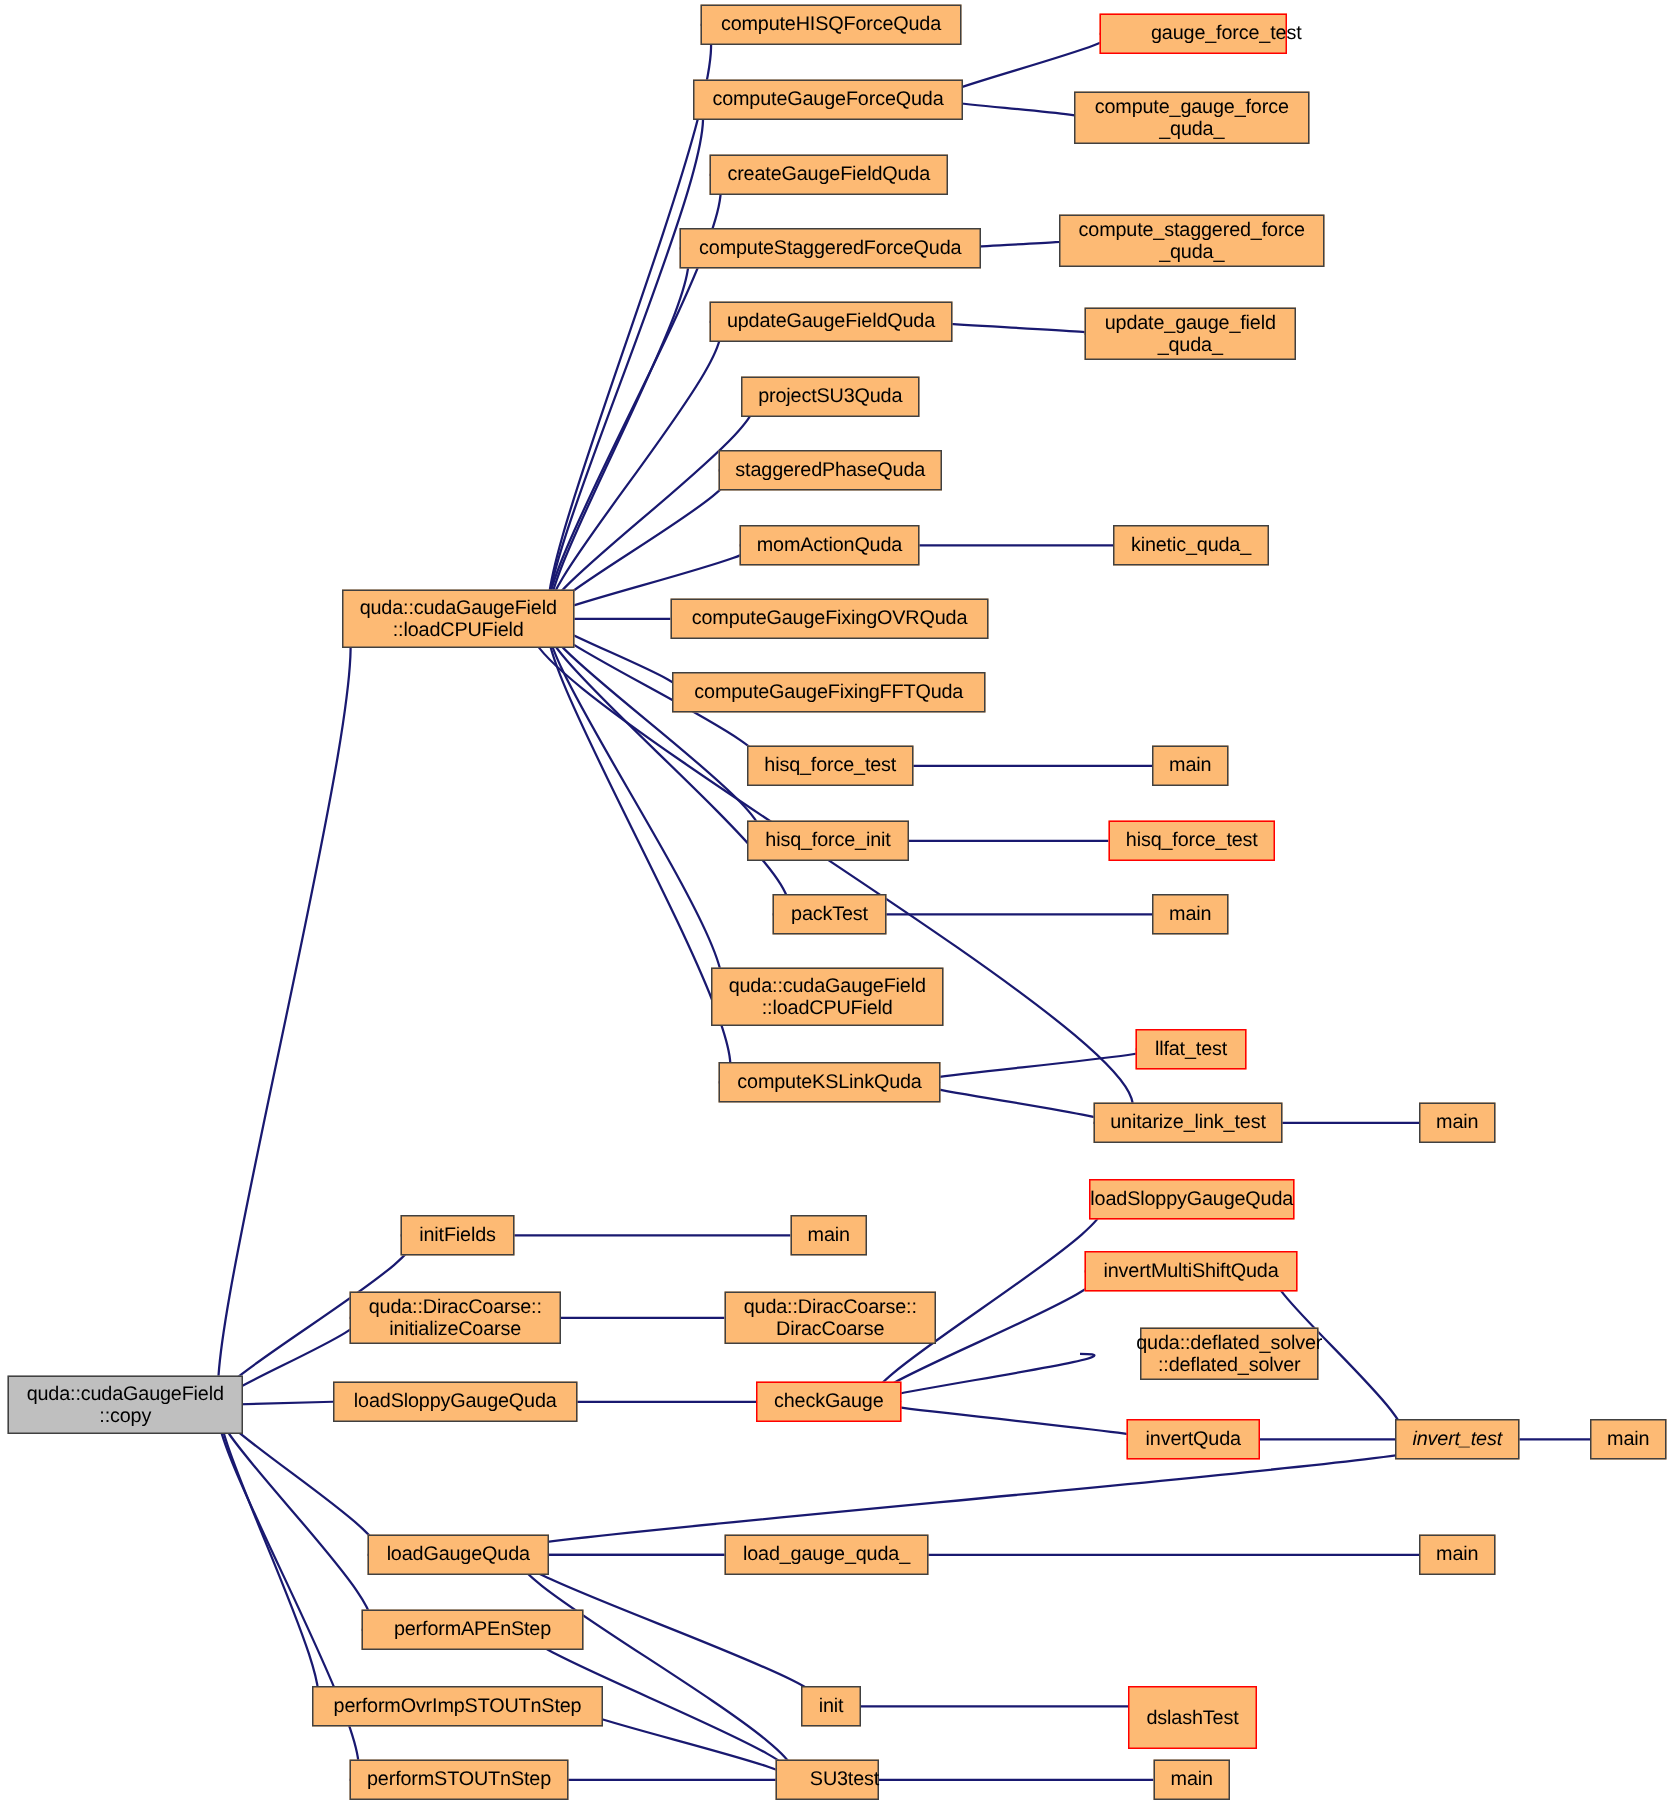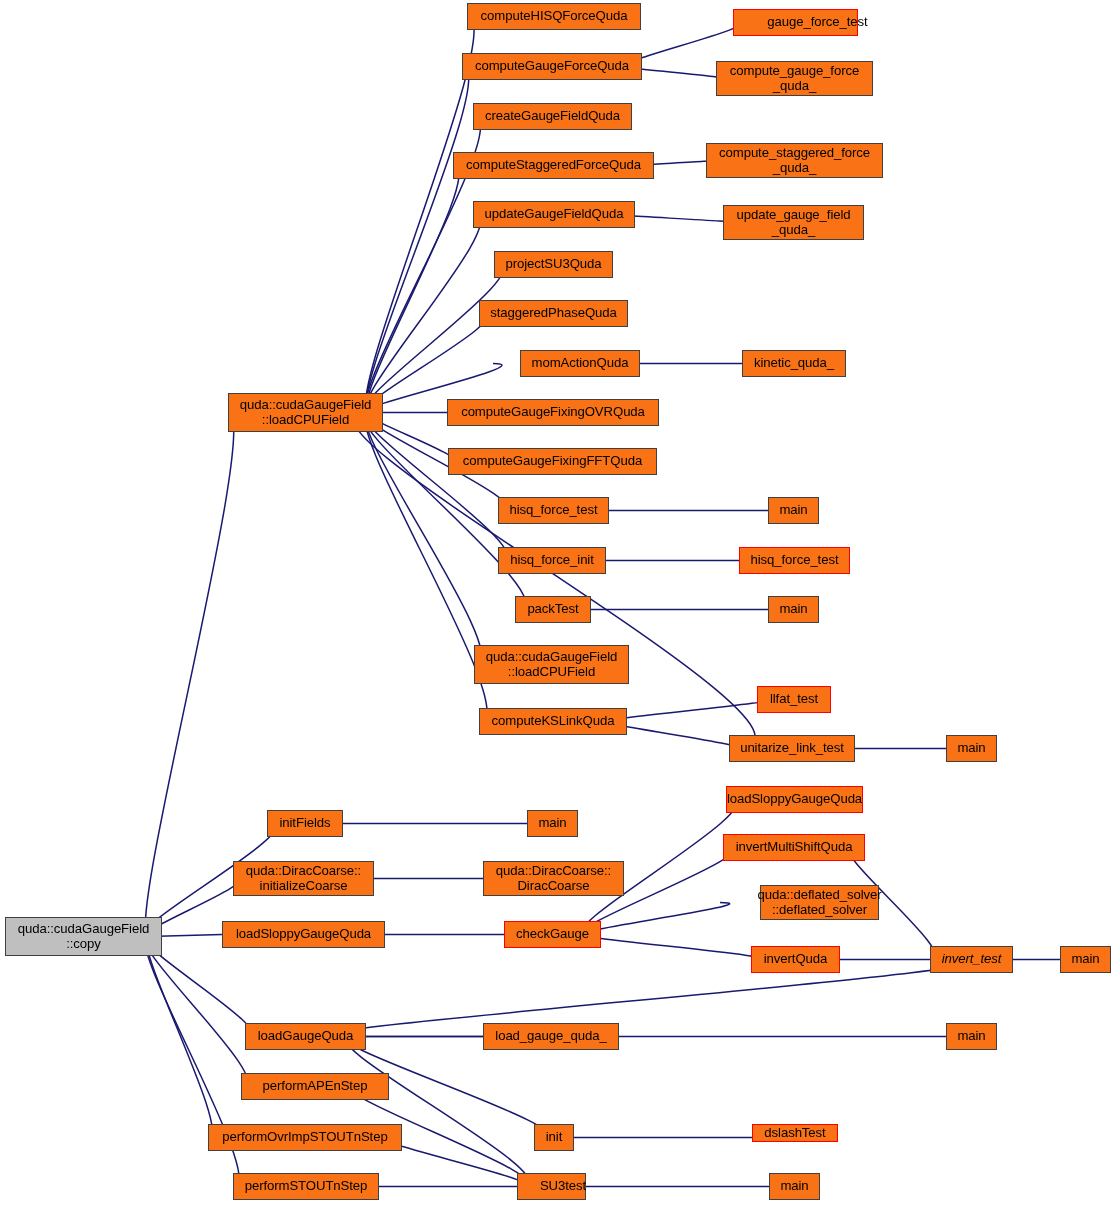--- a/index.html
+++ b/index.html
@@ -13,21 +13,21 @@
   }
   svg#edges{position:absolute;left:0;top:0;width:1117px;height:1205px;}
   .node{
     position:absolute;
     box-sizing:border-box;
     display:flex;align-items:center;justify-content:center;
     text-align:center;
     font-size:13.2px;
     line-height:1.12;
     color:#000000;
-    background:#f97316;
+    background:#fdba74;
     border:1px solid #404040;
     white-space:pre;
     letter-spacing:-0.1px;
   }
   .node.red{border-color:#ff0000;}
   .node.root{background:#bfbfbf;border-color:#404040;}
 </style>
 </head>
 <body>
 
@@ -156,21 +156,21 @@
 _quda_</div>
       <div class="node" style="left: 473px; top: 103px; width: 159px; height: 27px;">createGaugeFieldQuda</div>
       <div class="node" style="left: 453px; top: 152px; width: 201px; height: 27px;">computeStaggeredForceQuda</div>
       <div class="node" style="left: 706px; top: 143px; width: 177px; height: 35px;">compute_staggered_force
 _quda_</div>
       <div class="node" style="left: 473px; top: 201px; width: 162px; height: 27px;">updateGaugeFieldQuda</div>
       <div class="node" style="left: 723px; top: 205px; width: 141px; height: 35px;">update_gauge_field
 _quda_</div>
       <div class="node" style="left: 494px; top: 251px; width: 119px; height: 27px;">projectSU3Quda</div>
       <div class="node" style="left: 479px; top: 300px; width: 149px; height: 27px;">staggeredPhaseQuda</div>
-      <div class="node" style="left: 493px; top: 350px; width: 120px; height: 27px; margin-left: 27px;">momActionQuda</div>
+      <div class="node" style="left: 493px; top: 350px; width: 120px; height: 27px;">momActionQuda</div>
       <div class="node" style="left: 742px; top: 350px; width: 104px; height: 27px;">kinetic_quda_</div>
       <div class="node" style="left: 228px; top: 393px; width: 155px; height: 39px;">quda::cudaGaugeField
 ::loadCPUField</div>
       <div class="node" style="left: 447px; top: 399px; width: 212px; height: 27px;">computeGaugeFixingOVRQuda</div>
       <div class="node" style="left: 448px; top: 448px; width: 209px; height: 27px;">computeGaugeFixingFFTQuda</div>
       <div class="node" style="left: 498px; top: 497px; width: 111px; height: 27px;">hisq_force_test</div>
       <div class="node" style="left: 768px; top: 497px; width: 51px; height: 27px;">main</div>
       <div class="node" style="left: 498px; top: 547px; width: 108px; height: 27px;">hisq_force_init</div>
       <div class="node red" style="left: 739px; top: 547px; width: 111px; height: 27px;">hisq_force_test</div>
       <div class="node" style="left: 515px; top: 596px; width: 76px; height: 27px;">packTest</div>
@@ -197,18 +197,18 @@
       <div class="node red" style="left: 504px; top: 921px; width: 97px; height: 27px;">checkGauge</div>
       <div class="node red" style="left: 751px; top: 946px; width: 89px; height: 27px;">invertQuda</div>
       <div class="node" style="left: 930px; top: 946px; width: 83px; height: 27px; font-style: italic;">invert_test</div>
       <div class="node" style="left: 1060px; top: 946px; width: 51px; height: 27px;">main</div>
       <div class="node" style="left: 245px; top: 1023px; width: 121px; height: 27px;">loadGaugeQuda</div>
       <div class="node" style="left: 483px; top: 1023px; width: 136px; height: 27px;">load_gauge_quda_</div>
       <div class="node" style="left: 946px; top: 1023px; width: 51px; height: 27px;">main</div>
       <div class="node" style="left: 241px; top: 1073px; width: 148px; height: 27px;">performAPEnStep</div>
       <div class="node" style="left: 208px; top: 1124px; width: 194px; height: 27px;">performOvrImpSTOUTnStep</div>
       <div class="node" style="left: 534px; top: 1124px; width: 40px; height: 27px;">init</div>
-      <div class="node red" style="left: 752px; top: 1124px; width: 86px; height: 18px;">dslashTest</div>
+      <div class="node red" style="left: 752px; top: 1124px; width: 86px; height: 42px;">dslashTest</div>
       <div class="node" style="left: 233px; top: 1173px; width: 146px; height: 27px;">performSTOUTnStep</div>
       <div class="node" style="left: 517px; top: 1173px; width: 69px; height: 27px; padding-left: 23px;">SU3test</div>
       <div class="node" style="left: 769px; top: 1173px; width: 51px; height: 27px;">main</div>
     </div>
 </div>
 
 </body></html>

